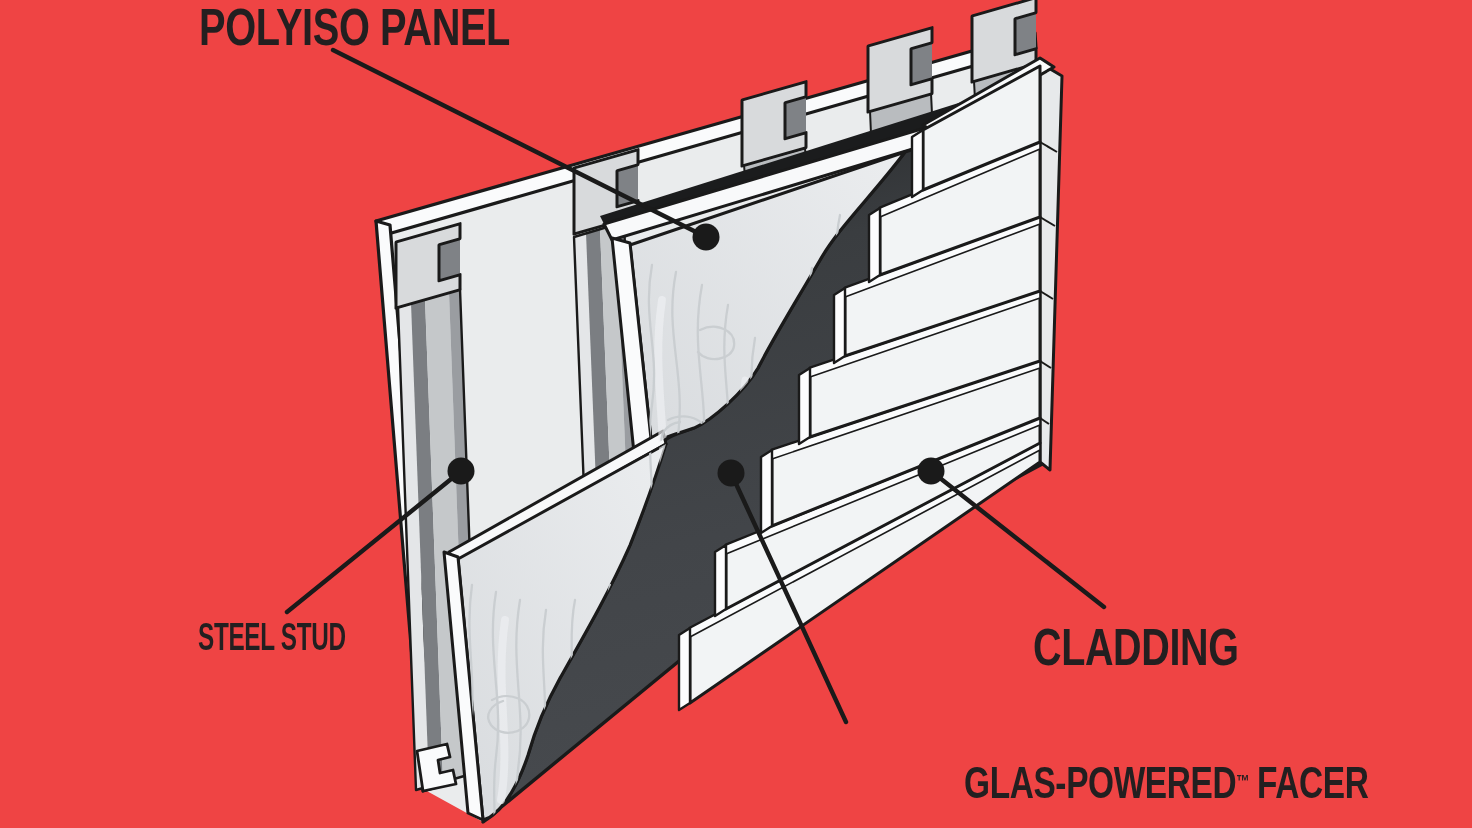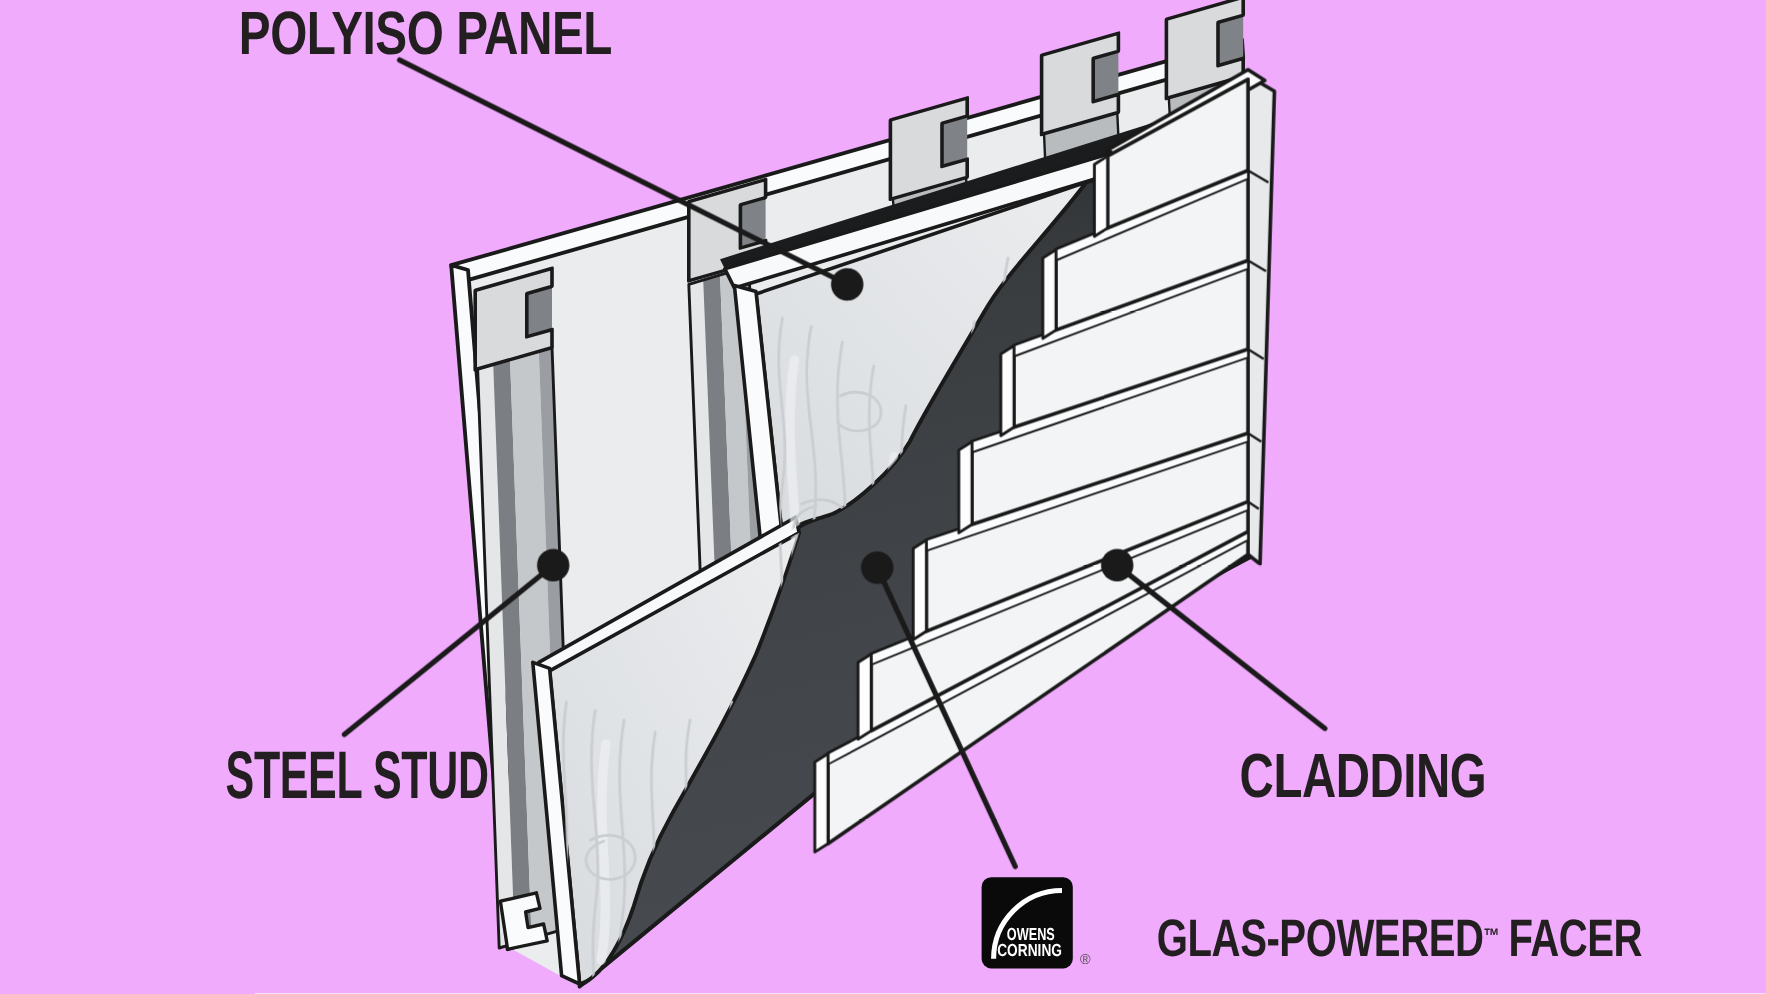--- a/index.html
+++ b/index.html
@@ -1,23 +1,23 @@
 <!DOCTYPE html>
 <html><head>
 <meta charset="utf-8">
 <style>
   html,body{margin:0;padding:0;background:#ffffff;}
-  .stage{position:relative;width:1472px;height:828px;background:#f0abfc;overflow:hidden;
+  .stage{position:relative;width:1472px;height:828px;background:#ef4444;overflow:hidden;
          font-family:"Liberation Sans",sans-serif;}
   .stage svg.scene{position:absolute;left:0;top:0;}
   .lbl{position:absolute;font-weight:700;color:#231f20;white-space:nowrap;line-height:1;}
   .lbl>span{display:inline-block;transform-origin:0 0;letter-spacing:-0.5px;}
   .lbl-polyiso{left:199px;top:2px;font-size:51px;}
   .lbl-polyiso>span{transform:scaleX(0.78);}
-  .lbl-steel{left:188px;top:618px;font-size:56px;}
+  .lbl-steel{left:198px;top:618px;font-size:38px;}
   .lbl-steel>span{transform:scaleX(0.64);}
   .lbl-cladding{left:1033px;top:621px;font-size:52px;}
   .lbl-cladding>span{transform:scaleX(0.76);}
   .lbl-facer{left:964px;top:761px;font-size:44px;}
   .lbl-facer>span{transform:scaleX(0.76);}
   .lbl-facer .tm{font-size:0.40em;vertical-align:0.62em;letter-spacing:0;}
   .lbl-facer .suffix{margin-left:0.22em;}
   .logo{position:absolute;left:817px;top:729px;}
 </style>
 </head>
@@ -225,23 +225,14 @@
   </div>
 
   <div class="lbl lbl-cladding">
     <span>CLADDING</span>
   </div>
 
   <div class="lbl lbl-facer">
     <span><span>GLAS-POWERED</span><span class="tm">™</span><span class="suffix">FACER</span></span>
   </div>
 
-  <div class="logo">
-    <svg width="106" height="82" viewBox="0 0 106 82">
-      <rect x="1" y="2" width="76" height="76" rx="8" fill="#0a0a0a"></rect>
-      <path d="M11,70 A57,57 0 0 1 68,13" fill="none" stroke="#ffffff" stroke-width="4.2"></path>
-      <text x="42" y="54" text-anchor="middle" font-family="Liberation Sans, sans-serif" font-weight="700" font-size="14.5" fill="#ffffff" textLength="40" lengthAdjust="spacingAndGlyphs">OWENS</text>
-      <text x="41" y="68" text-anchor="middle" font-family="Liberation Sans, sans-serif" font-weight="700" font-size="14.5" fill="#ffffff" textLength="54" lengthAdjust="spacingAndGlyphs">CORNING</text>
-      <text x="83" y="74" font-family="Liberation Sans, sans-serif" font-size="12" fill="#4a4a4a">®</text>
-    </svg>
-  </div>
 
 </div>
 
 </body></html>

